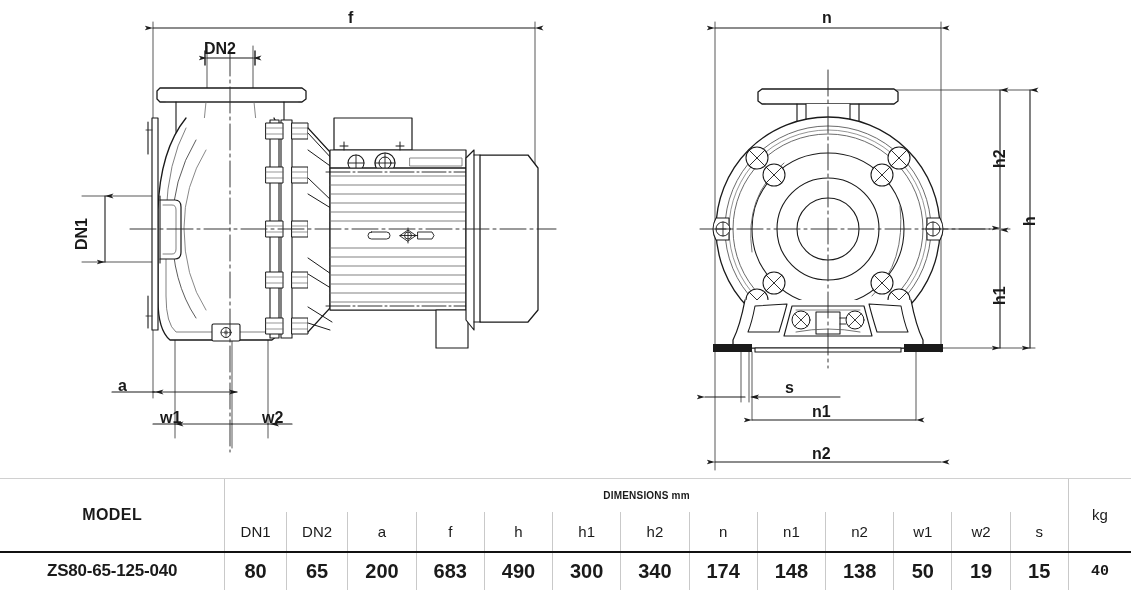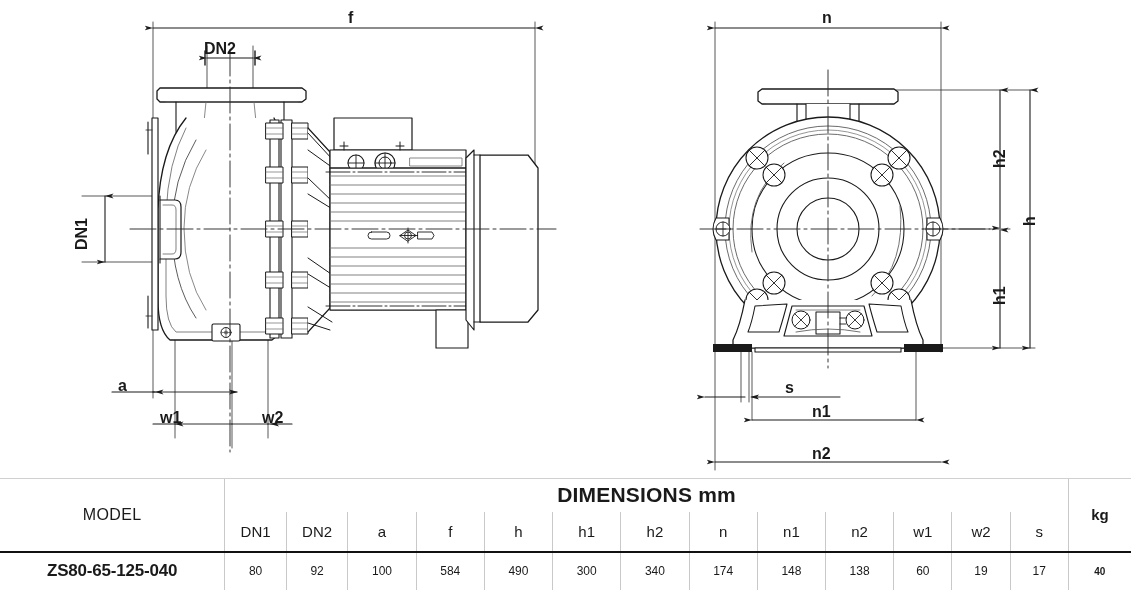--- a/index.html
+++ b/index.html
@@ -52,44 +52,44 @@
     text-align: center;
     vertical-align: middle;
     color: #1a1a1a;
   }
   .vline { border-left: 1px solid #c9c9c9 !important; }
   .topline { border-top: 1px solid #d0d0d0 !important; }
   .thickline { border-top: 2.5px solid #111111 !important; }
 
   .hdr-model {
     font-size: 16px;
-    font-weight: normal;
+    font-weight: bold;
     letter-spacing: .4px;
   }
   .hdr-dims {
-    font-size: 21px;
+    font-size: 10px;
     font-weight: bold;
     letter-spacing: .2px;
     margin-top: 36px;
   }
   .hdr-kg {
     font-size: 15px;
-    font-weight: bold;
+    font-weight: normal;
   }
   .hdr-col {
     font-size: 15px;
     font-weight: normal;
   }
   .cell-model {
     font-size: 17px;
     font-weight: bold;
     letter-spacing: -.2px;
   }
-  .cell-val { font-size: 12px; font-weight: normal; }
-  .cell-kg  { font-size: 10px; font-weight: bold; }
+  .cell-val { font-size: 20px; font-weight: bold; }
+  .cell-kg  { font-size: 15px; font-weight: bold; font-family: Liberation Mono, monospace; }
 </style>
 </head>
 <body>
 
 <div id="page">
 
   <div id="drawings">
 
     <svg width="1131" height="478" viewBox="0 0 1131 478">
       <defs>
@@ -454,30 +454,30 @@
         <td class="hdr-col vline">n</td>
         <td class="hdr-col vline">n1</td>
         <td class="hdr-col vline">n2</td>
         <td class="hdr-col vline">w1</td>
         <td class="hdr-col vline">w2</td>
         <td class="hdr-col vline">s</td>
       </tr>
       <tr style="height:38px;">
         <td class="cell-model thickline">ZS80-65-125-040</td>
         <td class="cell-val vline thickline">80</td>
-        <td class="cell-val vline thickline">92</td>
-        <td class="cell-val vline thickline">100</td>
-        <td class="cell-val vline thickline">584</td>
+        <td class="cell-val vline thickline">65</td>
+        <td class="cell-val vline thickline">200</td>
+        <td class="cell-val vline thickline">683</td>
         <td class="cell-val vline thickline">490</td>
         <td class="cell-val vline thickline">300</td>
         <td class="cell-val vline thickline">340</td>
         <td class="cell-val vline thickline">174</td>
         <td class="cell-val vline thickline">148</td>
         <td class="cell-val vline thickline">138</td>
-        <td class="cell-val vline thickline">60</td>
+        <td class="cell-val vline thickline">50</td>
         <td class="cell-val vline thickline">19</td>
-        <td class="cell-val vline thickline">17</td>
+        <td class="cell-val vline thickline">15</td>
         <td class="cell-kg  vline thickline">40</td>
       </tr>
     </tbody>
   </table>
 
 </div>
 
 </body></html>

